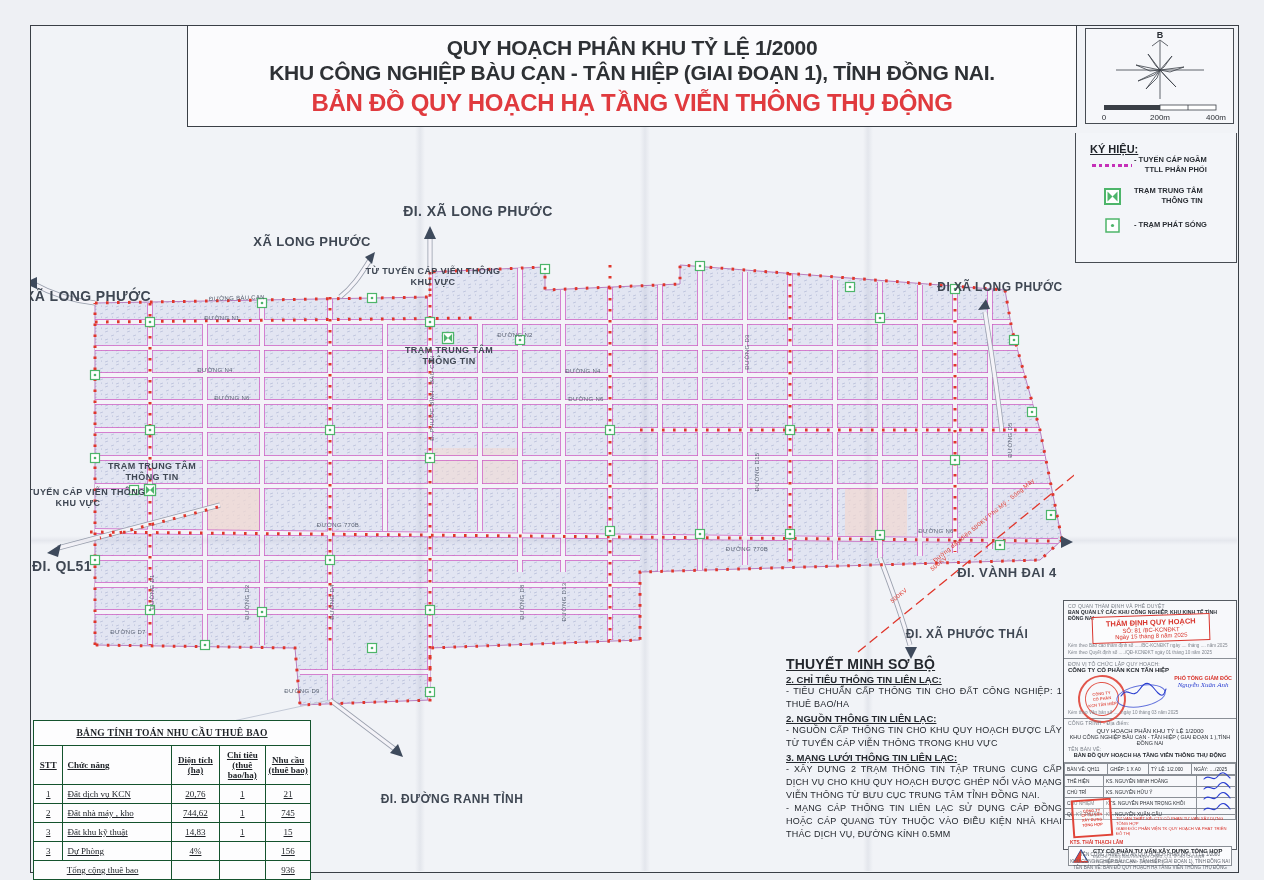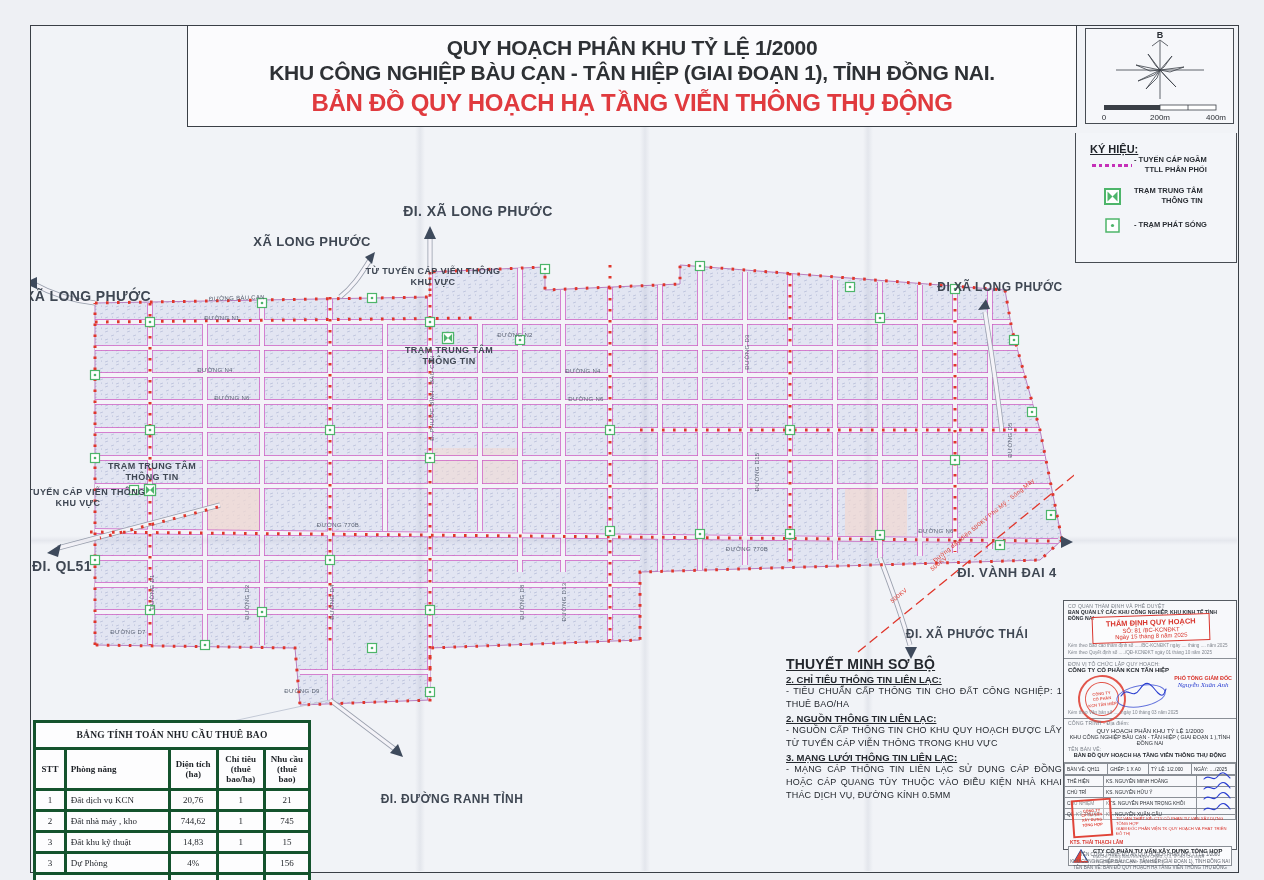--- a/index.html
+++ b/index.html
@@ -27,21 +27,21 @@
   .lg-lb{font-size:7.5px;font-weight:bold;color:#2a2e34;white-space:pre-line;line-height:1.35;text-align:right;}
   .dashline{width:40px;height:3px;background:repeating-linear-gradient(90deg,#c530b8 0 3.5px,rgba(0,0,0,0) 3.5px 6.5px);}
   
   #map{left:31px;top:126px;width:1043px;height:744px;z-index:1;}
   text.ml{fill:#3f4753;font-weight:bold;letter-spacing:.4px;}
   text.rl{fill:#5a6273;font-size:6px;letter-spacing:.3px;}
   text.pw{fill:#e0362b;font-size:6px;letter-spacing:.3px;}
   
   #demand{left:33px;top:720px;width:278px;z-index:6;background:#fdfdfe;font-family:"Liberation Serif",serif;}
   #demand table{border-collapse:collapse;width:100%;}
-  #demand td{border:3px solid #14532d;font-size:9px;color:#1d2126;padding:1px 2px;text-align:center;vertical-align:middle;}
+  #demand td{border:1px solid #14532d;font-size:9px;color:#1d2126;padding:1px 2px;text-align:center;vertical-align:middle;text-decoration:underline;}
   #demand .tt{font-weight:bold;font-size:9.5px;height:22px;letter-spacing:.3px;}
   #demand .hd{font-weight:bold;white-space:pre-line;height:36px;}
   #demand .lft{text-align:left;padding-left:4px;}
   #demand tr.dr td{height:16px;}
   
   #notes{left:786px;top:656px;width:276px;z-index:6;color:#23272d;}
   #notes .n-title{font-size:14px;font-weight:bold;text-decoration:underline;margin-bottom:2px;letter-spacing:.2px;}
   #notes .n-h{font-size:9.5px;font-weight:bold;text-decoration:underline;margin-top:2px;}
   #notes .n-b{font-size:9px;text-align:justify;line-height:1.45;letter-spacing:.2px;}
   
@@ -305,21 +305,21 @@
   </div>
 
   <div class="abs" id="demand">
     <table>
       <tbody>
           <tr>
             <td colspan="5" class="tt">BẢNG TÍNH TOÁN NHU CẦU THUÊ BAO</td>
           </tr>
       <tr>
         <td class="hd" style="width:26px">STT</td>
-        <td class="hd lft" style="width:118px">Phòng năng</td>
+        <td class="hd lft" style="width:118px">Chức năng</td>
         <td class="hd" style="width:46px">Diện tích
 (ha)</td>
         <td class="hd" style="width:44px">Chỉ tiêu
 (thuê
 bao/ha)</td>
         <td class="hd" style="width:44px">Nhu cầu
 (thuê bao)</td>
       </tr>
       <tr class="dr">
         <td>1</td>
@@ -359,20 +359,21 @@
       </table>
   </div>
 
   <div class="abs" id="notes">
     <div class="n-title">THUYẾT MINH SƠ BỘ</div>
     <div class="n-h">2. CHỈ TIÊU THÔNG TIN LIÊN LẠC:</div>
     <div class="n-b">- TIÊU CHUẨN CẤP THÔNG TIN CHO ĐẤT CÔNG NGHIỆP: 1 THUÊ BAO/HA</div>
     <div class="n-h">2. NGUỒN THÔNG TIN LIÊN LẠC:</div>
     <div class="n-b">- NGUỒN CẤP THÔNG TIN CHO KHU QUY HOẠCH ĐƯỢC LẤY TỪ TUYẾN CÁP VIỄN THÔNG TRONG KHU VỰC</div>
     <div class="n-h">3. MẠNG LƯỚI THÔNG TIN LIÊN LẠC:</div>
+    <div class="n-b">- XÂY DỰNG 2 TRẠM THÔNG TIN  TẬP TRUNG  CUNG CẤP DỊCH VỤ CHO KHU QUY HOẠCH ĐƯỢC GHÉP NỐI VÀO MẠNG VIỄN THÔNG TỪ BƯU CỤC TRUNG TÂM TỈNH ĐỒNG NAI.</div>
     <div class="n-b">- MẠNG CÁP THÔNG TIN LIÊN LẠC SỬ DỤNG CÁP ĐỒNG HOẶC CÁP QUANG TÙY THUỘC VÀO ĐIỀU KIỆN NHÀ KHAI THÁC DỊCH VỤ, ĐƯỜNG KÍNH 0.5MM</div>
   </div>
 
   <div class="abs" id="tblock">
 
     <div class="tb-s" style="height:58px;padding:2px 4px;">
       <div class="cap">CƠ QUAN THẨM ĐỊNH VÀ PHÊ DUYỆT</div>
       <div style="font-size:5.2px;font-weight:bold;color:#2a2e34;">BAN QUẢN LÝ CÁC KHU CÔNG NGHIỆP, KHU KINH TẾ TỈNH ĐỒNG NAI</div>
       <div id="stamp1">
         <div class="s1a">THẨM ĐỊNH QUY HOẠCH</div>

